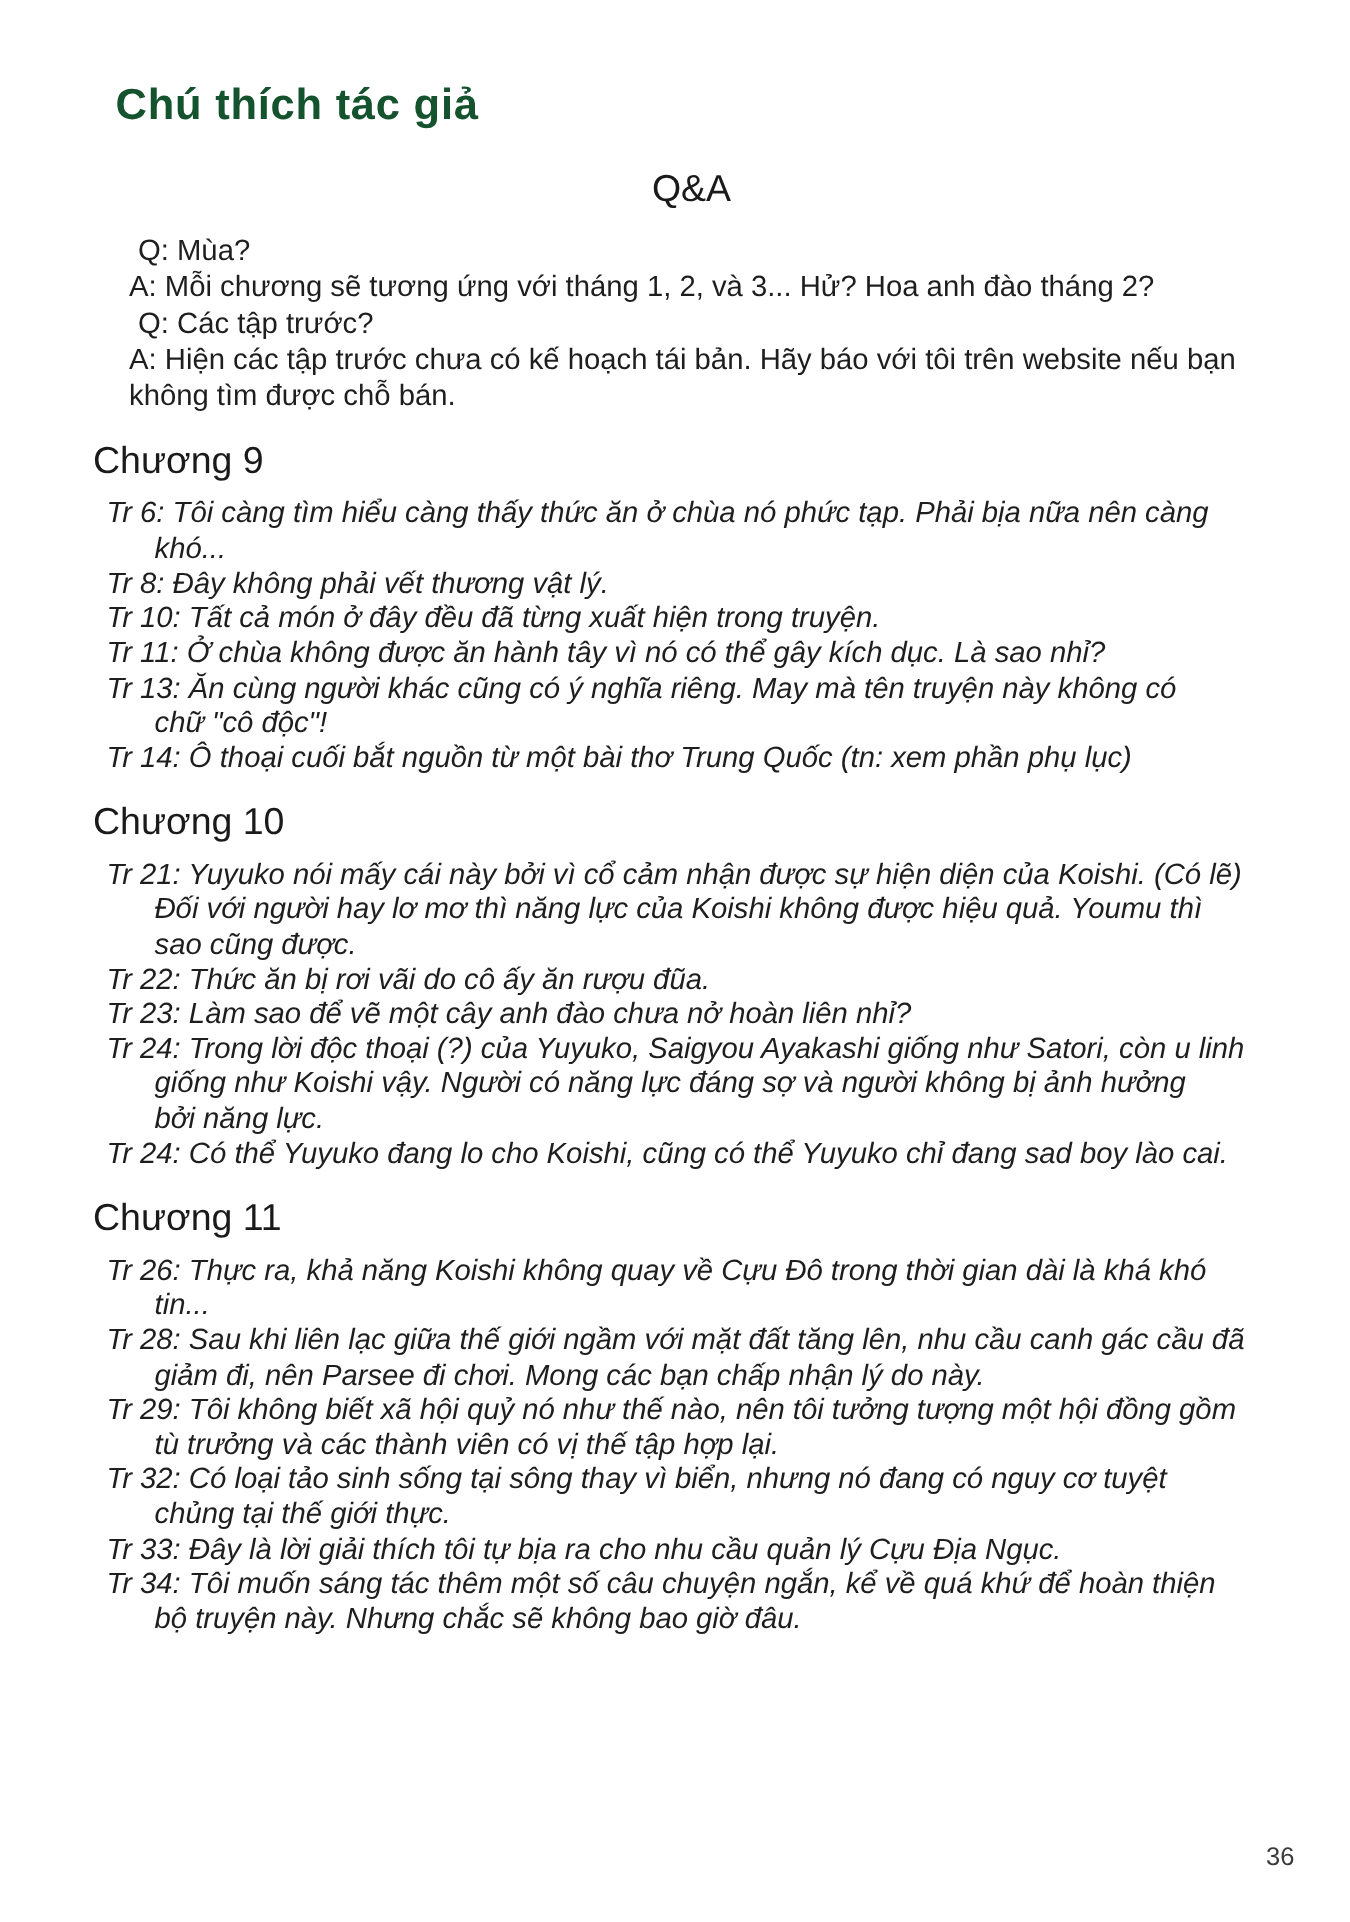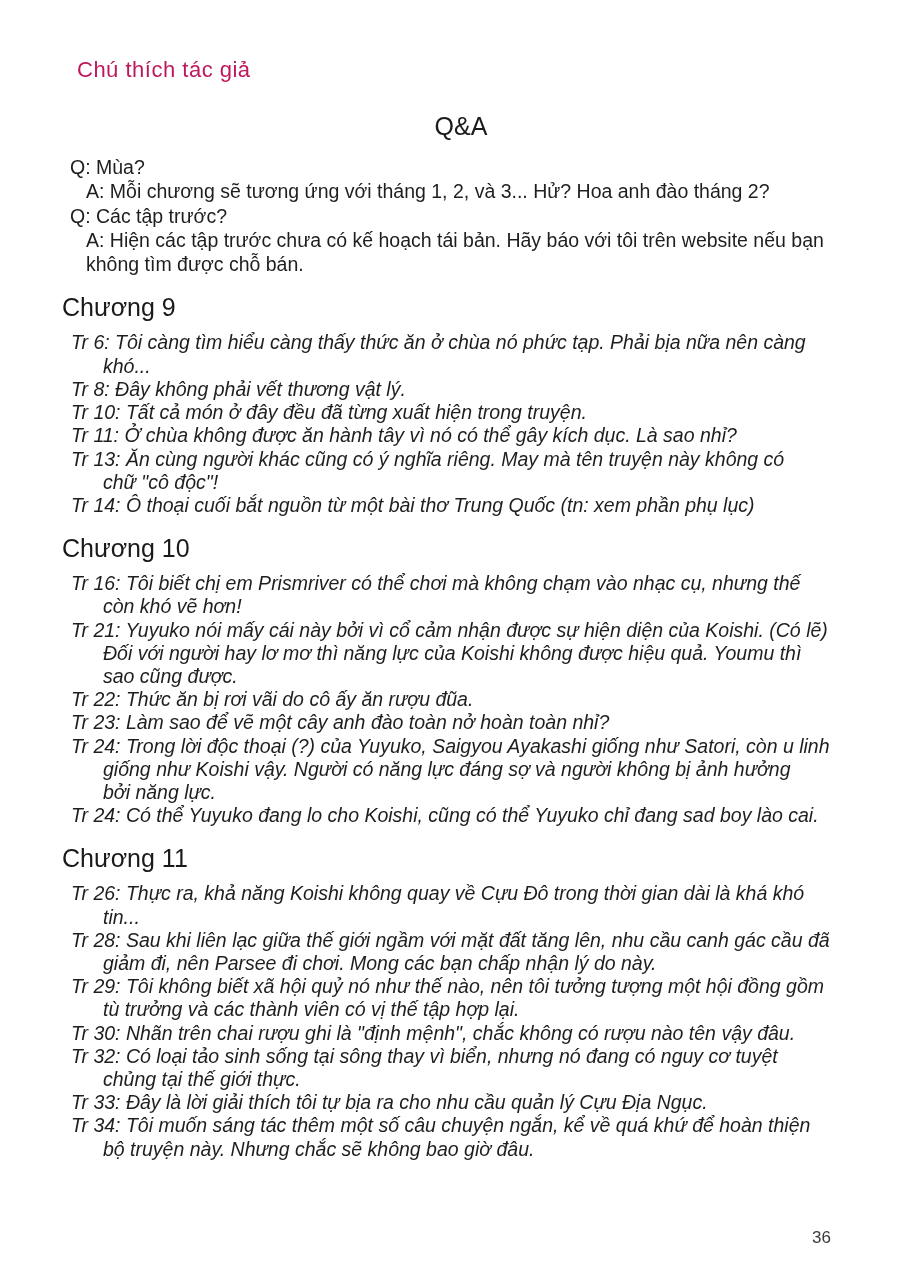--- a/index.html
+++ b/index.html
@@ -11,55 +11,55 @@
     font-family: "Liberation Sans", "DejaVu Sans", sans-serif;
     font-size: 19.5px;
     position: relative;
     overflow: hidden;
   }
   .page {
     padding: 0 40px 0 62px;
   }
   .doc-title {
     margin: 50px 0 0 15px;
-    font-size: 22px;
+    font-size: 29px;
     line-height: 40px;
-    font-weight: normal;
-    color: #be185d;
+    font-weight: bold;
+    color: #14532d;
     letter-spacing: 0.5px;
   }
   .section-heading {
     font-size: 25px;
     line-height: 31px;
     font-weight: normal;
     color: #1a1a1a;
     margin: 16px 0 8px 0;
   }
   .qa-section .section-heading {
     margin: 21px 0 13px 0;
     text-align: center;
   }
   .qa-q, .qa-a {
     line-height: 24.3px;
     white-space: pre-wrap;
   }
-  .qa-q { margin-left: 8px; }
+  .qa-q { margin-left: 30px; }
   .qa-a { margin-left: 24px; }
   .note-entry {
     margin-left: 9px;
     padding-left: 32px;
     text-indent: -32px;
     line-height: 23.2px;
     white-space: pre-wrap;
     font-style: italic;
   }
   .page-number {
     position: absolute;
     top: 1228px;
-    left: 812px;
+    left: 844px;
     font-size: 17px;
     color: #3a3a3a;
   }
 </style>
 </head>
 <body>
 
 <div class="page">
   <h1 class="doc-title">Chú thích tác giả</h1>
   <div id="sections">
@@ -82,43 +82,40 @@
           <div class="note-entry"><span class="note-label">Tr 10:</span> <span class="note-text">Tất cả món ở đây đều đã từng xuất hiện trong truyện.</span></div>
           <div class="note-entry"><span class="note-label">Tr 11:</span> <span class="note-text">Ở chùa không được ăn hành tây vì nó có thể gây kích dục. Là sao nhỉ?</span></div>
           <div class="note-entry"><span class="note-label">Tr 13:</span> <span class="note-text">Ăn cùng người khác cũng có ý nghĩa riêng. May mà tên truyện này không có
 chữ "cô độc"!</span></div>
           <div class="note-entry"><span class="note-label">Tr 14:</span> <span class="note-text">Ô thoại cuối bắt nguồn từ một bài thơ Trung Quốc (tn: xem phần phụ lục)</span></div>
         </div>
       </section>
       <section class="section note-section">
         <h2 class="section-heading">Chương 10</h2>
         <div class="section-body">
-          <div class="note-entry"><span class="note-label">Tr 16:</span> <span class="note-text">Tôi biết chị em Prismriver có thể chơi mà không chạm vào nhạc cụ, nhưng thế
-còn khó vẽ hơn!</span></div>
           <div class="note-entry"><span class="note-label">Tr 21:</span> <span class="note-text">Yuyuko nói mấy cái này bởi vì cổ cảm nhận được sự hiện diện của Koishi. (Có lẽ)
 Đối với người hay lơ mơ thì năng lực của Koishi không được hiệu quả. Youmu thì
 sao cũng được.</span></div>
           <div class="note-entry"><span class="note-label">Tr 22:</span> <span class="note-text">Thức ăn bị rơi vãi do cô ấy ăn rượu đũa.</span></div>
-          <div class="note-entry"><span class="note-label">Tr 23:</span> <span class="note-text">Làm sao để vẽ một cây anh đào toàn nở hoàn toàn nhỉ?</span></div>
+          <div class="note-entry"><span class="note-label">Tr 23:</span> <span class="note-text">Làm sao để vẽ một cây anh đào chưa nở hoàn liên nhỉ?</span></div>
           <div class="note-entry"><span class="note-label">Tr 24:</span> <span class="note-text">Trong lời độc thoại (?) của Yuyuko, Saigyou Ayakashi giống như Satori, còn u linh
 giống như Koishi vậy. Người có năng lực đáng sợ và người không bị ảnh hưởng
 bởi năng lực.</span></div>
           <div class="note-entry"><span class="note-label">Tr 24:</span> <span class="note-text">Có thể Yuyuko đang lo cho Koishi, cũng có thể Yuyuko chỉ đang sad boy lào cai.</span></div>
         </div>
       </section>
       <section class="section note-section">
         <h2 class="section-heading">Chương 11</h2>
         <div class="section-body">
           <div class="note-entry"><span class="note-label">Tr 26:</span> <span class="note-text">Thực ra, khả năng Koishi không quay về Cựu Đô trong thời gian dài là khá khó
 tin...</span></div>
           <div class="note-entry"><span class="note-label">Tr 28:</span> <span class="note-text">Sau khi liên lạc giữa thế giới ngầm với mặt đất tăng lên, nhu cầu canh gác cầu đã
 giảm đi, nên Parsee đi chơi. Mong các bạn chấp nhận lý do này.</span></div>
           <div class="note-entry"><span class="note-label">Tr 29:</span> <span class="note-text">Tôi không biết xã hội quỷ nó như thế nào, nên tôi tưởng tượng một hội đồng gồm
 tù trưởng và các thành viên có vị thế tập hợp lại.</span></div>
-          <div class="note-entry"><span class="note-label">Tr 30:</span> <span class="note-text">Nhãn trên chai rượu ghi là "định mệnh", chắc không có rượu nào tên vậy đâu.</span></div>
           <div class="note-entry"><span class="note-label">Tr 32:</span> <span class="note-text">Có loại tảo sinh sống tại sông thay vì biển, nhưng nó đang có nguy cơ tuyệt
 chủng tại thế giới thực.</span></div>
           <div class="note-entry"><span class="note-label">Tr 33:</span> <span class="note-text">Đây là lời giải thích tôi tự bịa ra cho nhu cầu quản lý Cựu Địa Ngục.</span></div>
           <div class="note-entry"><span class="note-label">Tr 34:</span> <span class="note-text">Tôi muốn sáng tác thêm một số câu chuyện ngắn, kể về quá khứ để hoàn thiện
 bộ truyện này. Nhưng chắc sẽ không bao giờ đâu.</span></div>
         </div>
       </section>
     </div>
 </div>
 

